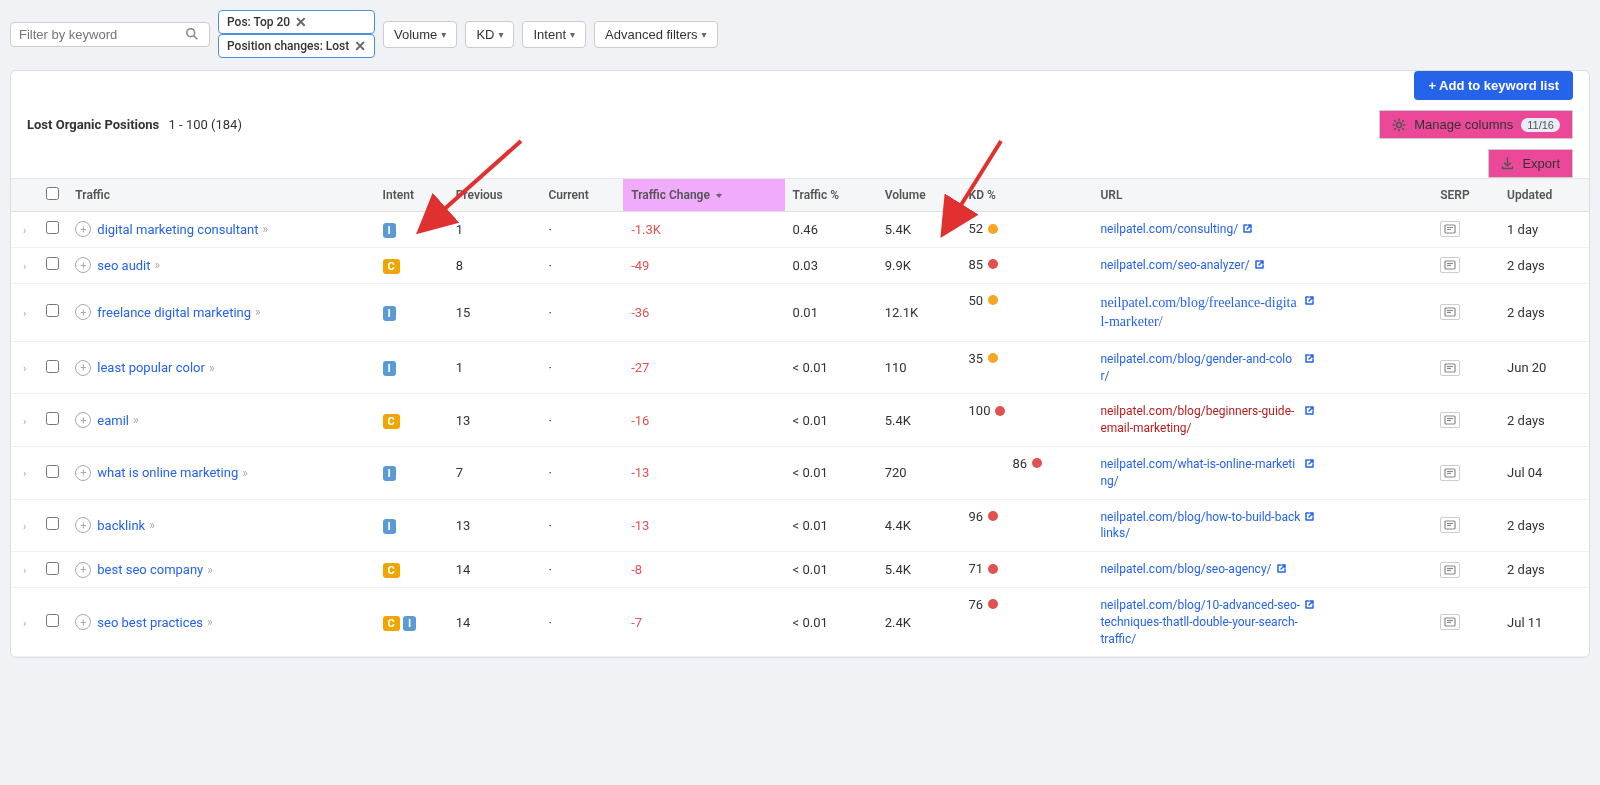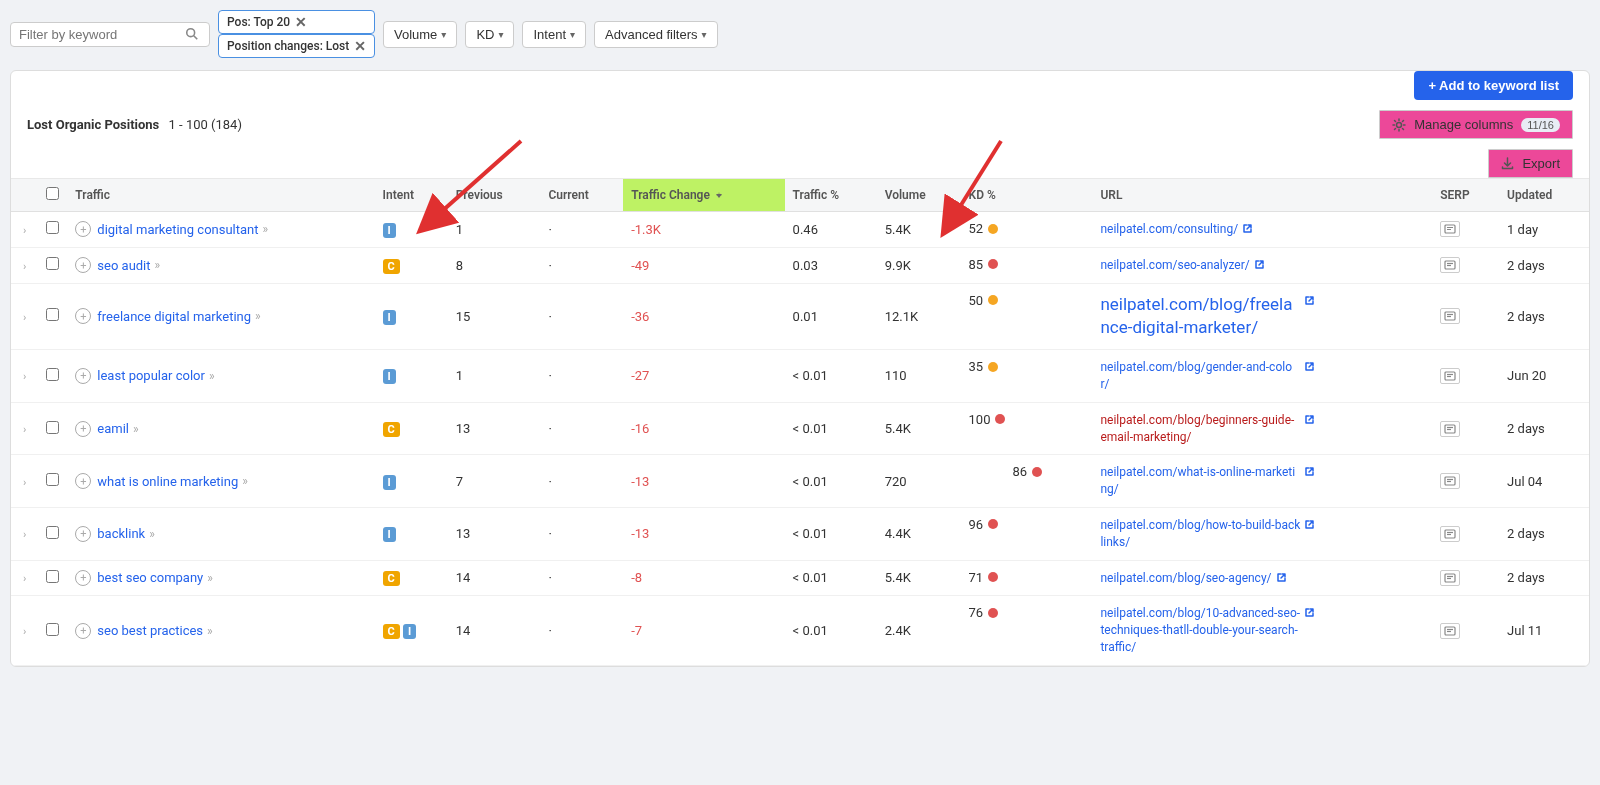--- a/index.html
+++ b/index.html
@@ -149,21 +149,21 @@
       padding: 8px 8px;
       text-align: left;
       font-size: 12px;
       font-weight: 600;
       color: #555;
       white-space: nowrap;
       border-right: none;
     }
 
     thead th.sorted {
-      background: #bef264;
+      background: #f0abfc;
     }
 
     tbody tr {
       border-bottom: 1px solid #f0f0f0;
     }
 
     tbody td {
       padding: 9px 8px;
       font-size: 13px;
       color: #333;
@@ -482,21 +482,21 @@
     </td>
     <td><span class="intent-badge intent-i">I</span></td>
     <td>15</td>
     <td>·</td>
     <td class="neg">-36</td>
     <td>0.01</td>
     <td>12.1K</td>
     <td style="display:flex;align-items:center;gap:5px;">50 <span class="kd-dot kd-orange"></span></td>
     <td>
       <div class="url-cell">
-        <span style="word-break:break-all;max-width:200px;font-size:17px;color:#2563eb;">neilpatel.com/blog/freelance-digital-marketer/</span>
+        <span style="word-break:break-all;max-width:200px;font-size:14px;color:#2563eb;font-family:Liberation Serif, serif;">neilpatel.com/blog/freelance-digital-marketer/</span>
         <svg width="11" height="11" viewBox="0 0 11 11" fill="none" stroke="#2563eb" stroke-width="1.5" style="flex-shrink:0;margin-top:2px;">
           <path d="M4.5 2H2v7h7V6.5M6 2h3v3M9 2L5 6" stroke-linecap="round" stroke-linejoin="round"></path>
         </svg>
       </div>
     </td>
     <td>
       <div class="serp-icon">
         <svg width="12" height="10" viewBox="0 0 12 10" fill="none" stroke="#888" stroke-width="1.2">
           <rect x="1" y="1" width="10" height="8" rx="1"></rect>
           <line x1="3" y1="3.5" x2="9" y2="3.5"></line>

